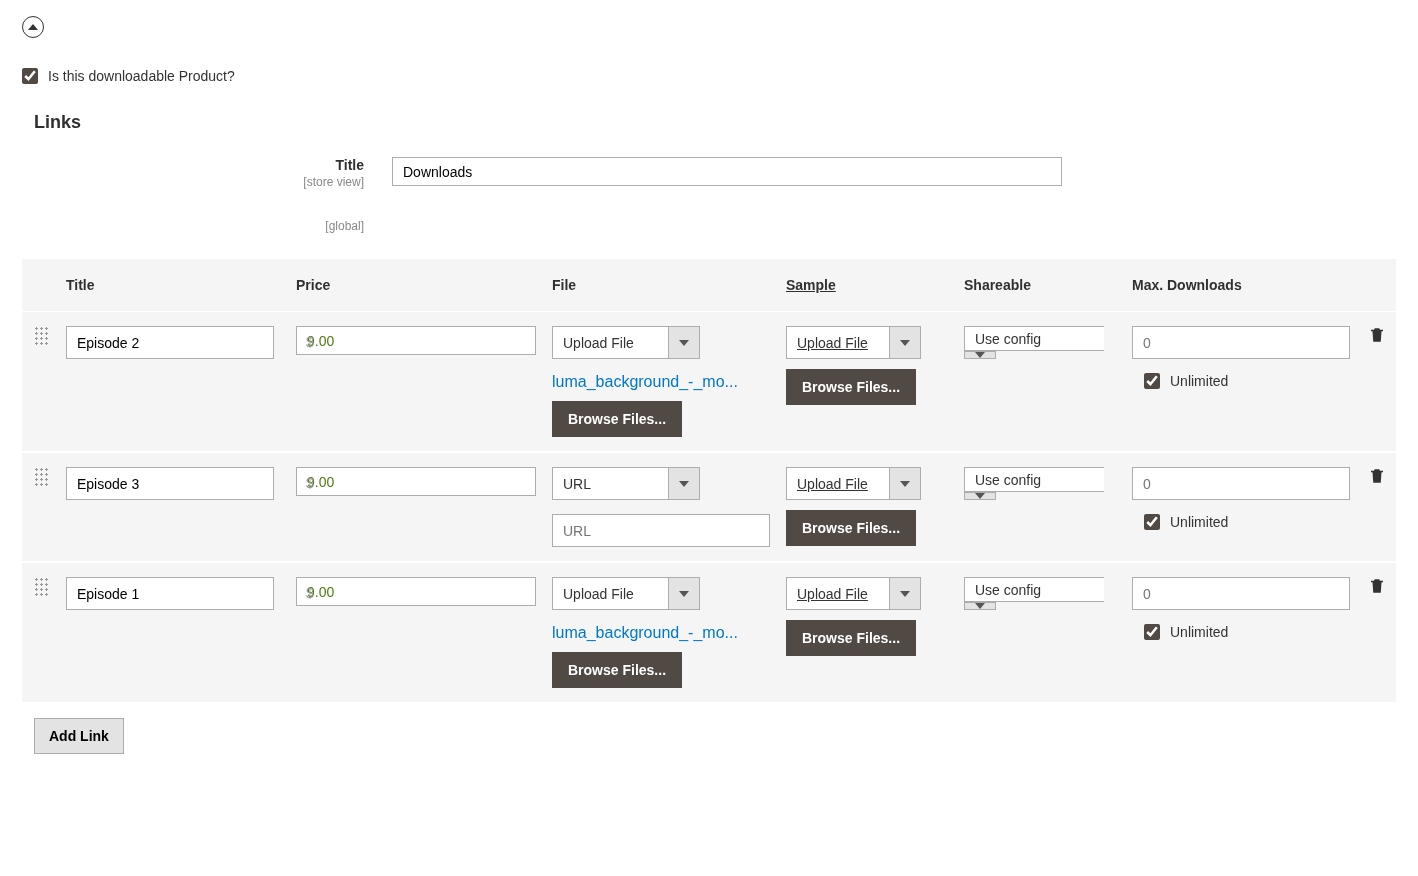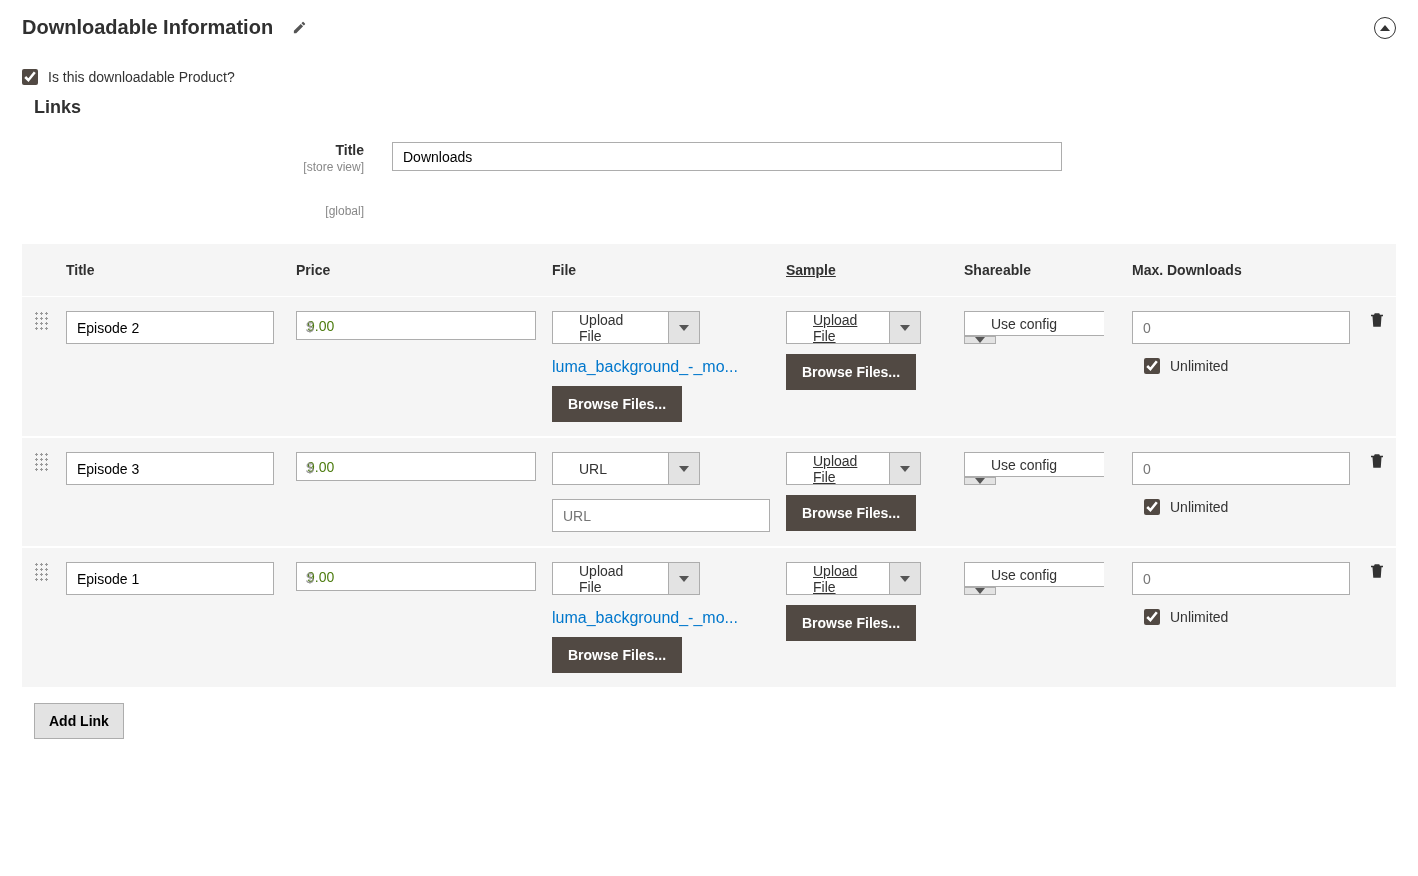--- a/index.html
+++ b/index.html
@@ -2,21 +2,21 @@
 <html><head>
 <meta charset="utf-8">
 <style>
   * { box-sizing: border-box; margin: 0; padding: 0; }
   body { font-family: 'Helvetica Neue', Arial, sans-serif; font-size: 14px; color: #333; background: #fff; padding: 12px 22px; width: 1418px; }
   .section-header { display: flex; align-items: center; justify-content: space-between; margin-bottom: 30px; padding-top: 4px; }
   .section-header-left { display: flex; align-items: center; gap: 18px; }
   .section-title { font-size: 20px; font-weight: 600; color: #303030; }
   .edit-icon { width: 16px; height: 16px; color: #555; cursor: pointer; display:inline-flex; align-items:center; justify-content:center;}
   .collapse-btn { width: 22px; height: 22px; border: 1.5px solid #333; border-radius: 50%; display:flex; align-items:center; justify-content:center; cursor:pointer; background:#fff;}
-  .checkbox-row { display: flex; align-items: center; gap: 10px; margin-bottom: 12px; }
+  .checkbox-row { display: flex; align-items: center; gap: 10px; margin-bottom: 28px; }
   input[type=checkbox] { width: 16px; height: 16px; accent-color: #514943; cursor:pointer; }
   .links-heading { font-size: 18px; font-weight: 600; margin-left: 12px; margin-bottom: 24px; color:#303030; }
   .field-row { display: flex; margin-bottom: 26px; }
   .field-label-col { width: 370px; text-align: right; padding-right: 28px; }
   .field-label-main { font-weight: 600; font-size: 14px; color: #303030; }
   .field-label-sub { font-size: 12px; color: #888; margin-top: 2px; }
   .field-input-col { flex: 0 0 670px; }
   input[type=text].text-input { height: 29px; border: 1px solid #adadad; padding: 0 10px; font-size: 14px; width: 100%; }
   .checkbox-inline-label { display: inline-flex; align-items: center; gap: 10px; font-size:14px; color:#303030;}
   .links-table { width: 100%; border-collapse: collapse; background: #f5f5f5; }
@@ -30,21 +30,21 @@
   .col-shareable { width: 168px; }
   .col-max { }
   .col-delete { width: 30px; padding-right:10px !important;}
   .drag-handle { display:inline-block; width:14px; height:20px; cursor:move;
     background-image: radial-gradient(#999 1px, transparent 1.2px);
     background-size: 5px 5px;
     background-position: 0 0;
   }
   .trash-icon { cursor:pointer; display:inline-flex; width:18px; height:18px; }
   .dropdown { display:flex; width: 148px; height:33px; }
-  .dropdown-label { flex:1; background:#fff; border:1px solid #adadad; border-right:none; display:flex; align-items:center; padding:0 26px; font-size:14px; }
+  .dropdown-label { flex:1; background:#fff; border:1px solid #adadad; border-right:none; display:flex; align-items:center; padding:0 10px; font-size:14px; }
   .dropdown-chevron { width:32px; background:#e3e3e3; border:1px solid #adadad; display:flex; align-items:center; justify-content:center; cursor:pointer;}
   .dropdown-sm { width: 135px; }
   .dropdown-sh { width: 140px; flex-direction: column; }
   .price-wrap { position:relative; width:240px;}
   .price-wrap .currency { position:absolute; left:10px; top:8px; color:#999; pointer-events:none;}
   .price-wrap input { padding-left:26px; color:#4d7c0f;}
   .file-link { color:#0077cc; font-size:16px; margin-top:14px; display:block; cursor:pointer; max-width:190px; overflow:hidden; text-overflow:ellipsis; white-space:nowrap;}
   .btn-dark { background:#514943; color:#fff; border:none; padding:10px 16px; font-size:14px; font-weight:600; cursor:pointer; margin-top:10px; }
   .btn-grey { background:#e3e3e3; border:1px solid #adadad; padding:9px 14px; font-size:14px; font-weight:600; cursor:pointer; }
   .url-input { width:218px; height:33px; border:1px solid #adadad; padding:0 10px; margin-top:14px; font-size:14px;}
@@ -52,28 +52,20 @@
   .unlimited-row { display:flex; align-items:center; gap:10px; margin-top:14px; font-size:14px;padding-left:12px;}
   .title-input { width:208px; height:33px; border:1px solid #adadad; background:#fff; padding:0 10px; font-size:14px;}
   .add-link-wrap { margin-top:14px; margin-left:12px; }
   .chev { display:inline-block; width:0; height:0; border-left:5px solid transparent; border-right:5px solid transparent; border-top:6px solid #555;}
   .chev-up { border-top:none; border-bottom:6px solid #333;}
 </style>
 </head>
 <body>
 
 <div class="section-header">
-  <div class="section-header-left">
-    <span class="section-title">Downloadable Information</span>
-    <span class="edit-icon">
-      <svg viewBox="0 0 24 24" width="15" height="15" fill="#555">
-          <path d="M3 17.25V21h3.75l11-11.03-3.75-3.75L3 17.25zM20.71 7.04a1 1 0 0 0 0-1.41l-2.34-2.34a1 1 0 0 0-1.41 0l-1.83 1.83 3.75 3.75 1.83-1.83z"></path>
-        </svg>
-    </span>
-  </div>
   <div class="collapse-btn">
     <span class="chev chev-up"></span>
   </div>
 </div>
 
 <div class="checkbox-row">
   <input type="checkbox" checked="" style="">
   <span>Is this downloadable Product?</span>
 </div>
 

